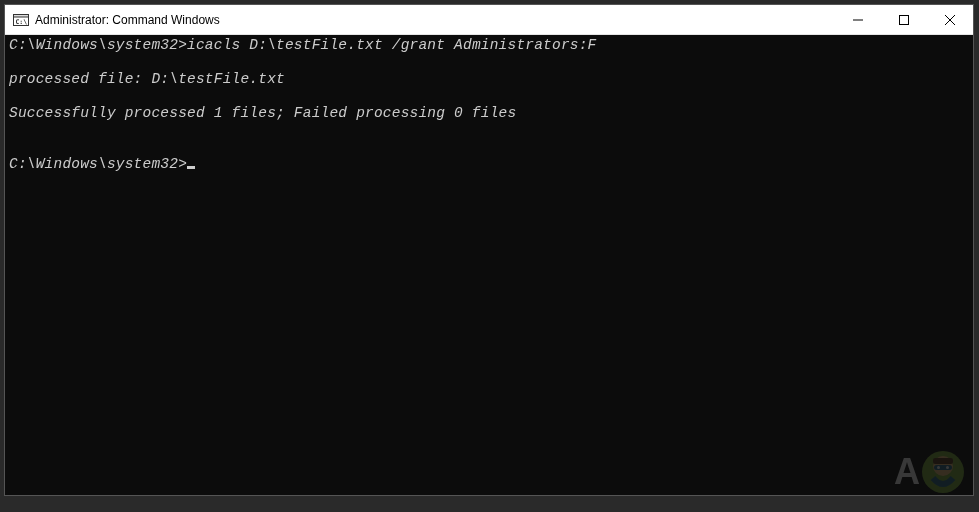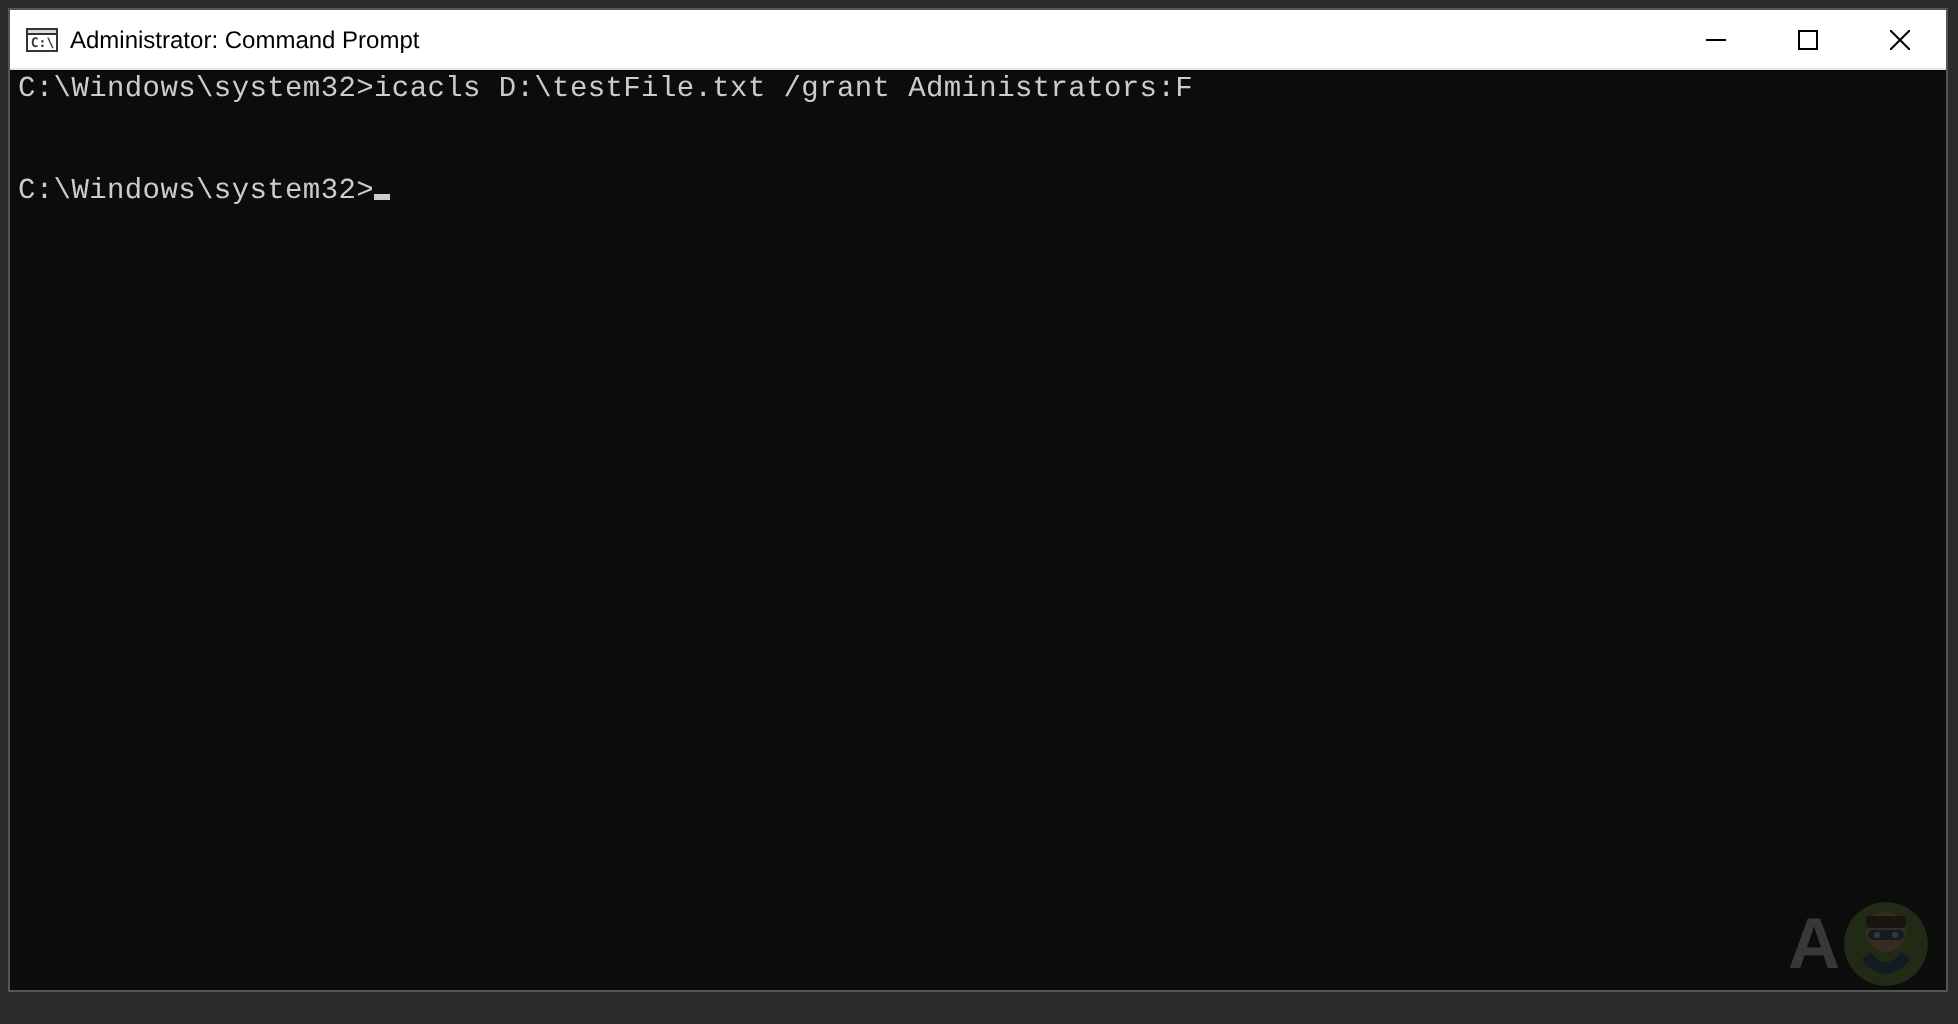--- a/index.html
+++ b/index.html
@@ -47,21 +47,21 @@
       color: #cccccc;
       font-family: Consolas, 'Courier New', monospace;
       font-size: 14.5px;
       line-height: 17px;
       padding: 2px 4px;
       white-space: pre;
       overflow: hidden;
       letter-spacing: 0.2px;
       position: relative;
     }
-    .terminal-line { display: block; }
+    .terminal-line { display: block; font-style: italic; }
     .cursor {
       display: inline-block;
       width: 8px; height: 3px;
       background: #cccccc;
       vertical-align: -1px;
       margin-left: 0px;
     }
     .watermark {
       position: absolute;
       right: 12px; bottom: 18px;
@@ -89,21 +89,21 @@
 
 <div class="window">
   <div class="titlebar">
     <span class="titlebar-icon">
       <svg viewBox="0 0 16 16">
         <rect x="0.5" y="2.5" width="15" height="11" fill="#fff" stroke="#333" stroke-width="1"></rect>
         <rect x="0.5" y="2.5" width="15" height="2.5" fill="#ddd" stroke="#333" stroke-width="1"></rect>
         <text x="2.4" y="11.6" font-size="6.5" font-family="Consolas,monospace" fill="#333" font-weight="bold">C:\</text>
       </svg>
     </span>
-    <span class="titlebar-title">Administrator: Command Prompt</span>
+    <span class="titlebar-title">Administrator: Command Windows</span>
     <span class="titlebar-spacer"></span>
     <div class="win-controls">
       <div class="win-btn">
         <svg viewBox="0 0 10 10">
             <line x1="0" y1="5" x2="10" y2="5"></line>
           </svg>
       </div>
       <div class="win-btn">
         <svg viewBox="0 0 10 10">
             <rect x="0.5" y="0.5" width="9" height="9"></rect>
@@ -112,20 +112,22 @@
       <div class="win-btn close">
         <svg viewBox="0 0 10 10">
             <line x1="0" y1="0" x2="10" y2="10"></line>
             <line x1="10" y1="0" x2="0" y2="10"></line>
           </svg>
       </div>
     </div>
   </div>
 
   <div class="terminal" id="terminal"><span class="terminal-line"><span>C:\Windows\system32&gt;</span><span>icacls D:\testFile.txt /grant Administrators:F</span></span>
+<span class="terminal-line">processed file: D:\testFile.txt</span>
+<span class="terminal-line">Successfully processed 1 files; Failed processing 0 files</span>
 <span class="terminal-line"></span>
 <span class="terminal-line"><span>C:\Windows\system32&gt;</span><span></span><span class="cursor"></span></span>
 </div>
 </div>
 
 <div class="watermark">
   <span>A</span>
   <span class="mascot">
     <svg viewBox="0 0 44 44">
       <circle cx="22" cy="22" r="21" fill="#7fb23a"></circle>

